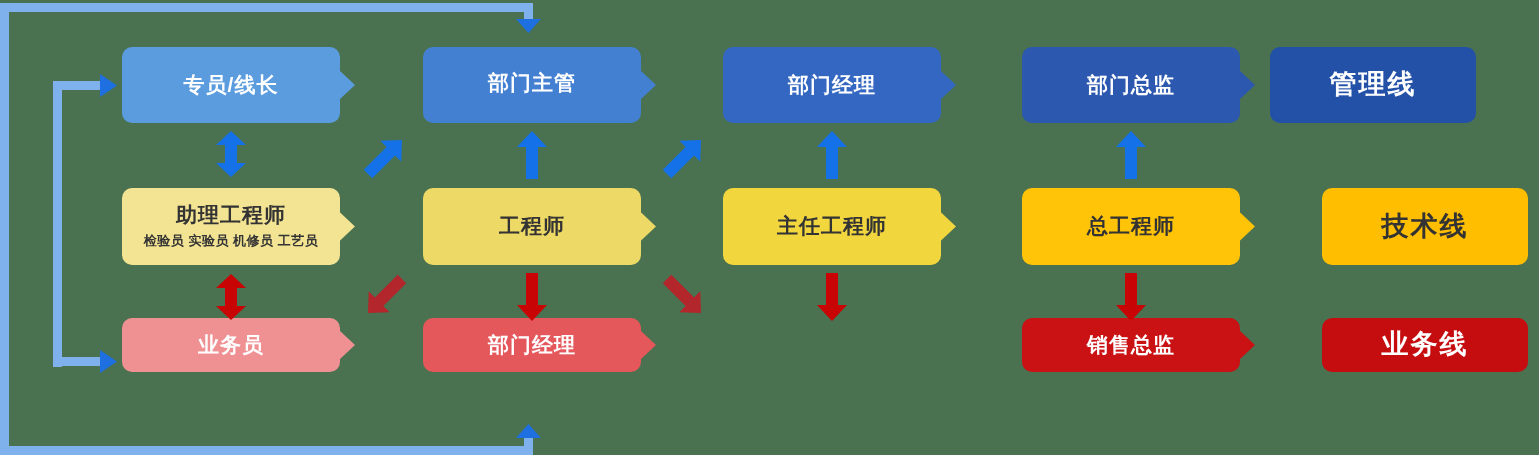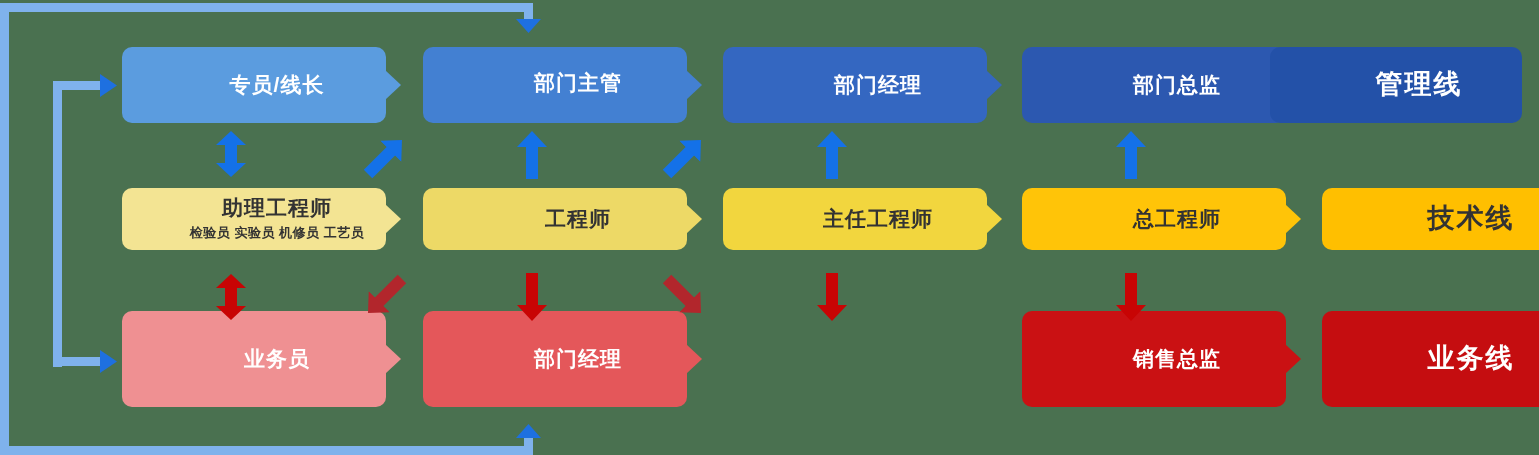--- a/index.html
+++ b/index.html
@@ -6,25 +6,24 @@
   #canvas{
     position:relative;width:1539px;height:455px;overflow:hidden;
     font-family:"Liberation Sans","DejaVu Sans",sans-serif;
     background:#4A7150;
   }
   
   .box{
     position:absolute;width:218px;border-radius:10px;
     display:flex;flex-direction:column;align-items:center;justify-content:center;
     text-align:center;
-    padding-left:46px;
   }
   .row1{top:47px;height:76px;}
-  .row2{top:188px;height:62px;}
-  .row3{top:311px;height:96px;}
+  .row2{top:188px;height:77px;}
+  .row3{top:318px;height:54px;}
   .box-label{font-size:21px;font-weight:700;letter-spacing:1px;line-height:1.15;}
   .sub-label{font-size:13px;font-weight:700;margin-top:4px;letter-spacing:0.5px;}
   .light{color:#FFFFFF;}
   .dark{color:#333333;}
   .track{width:206px;}
   .track-label{font-size:27px;font-weight:800;letter-spacing:2px;line-height:1.1;}
   .chevron{
     position:absolute;right:-15px;top:50%;transform:translateY(-50%);
     width:16px;height:30px;
     clip-path:polygon(0 0,100% 50%,0 100%);

